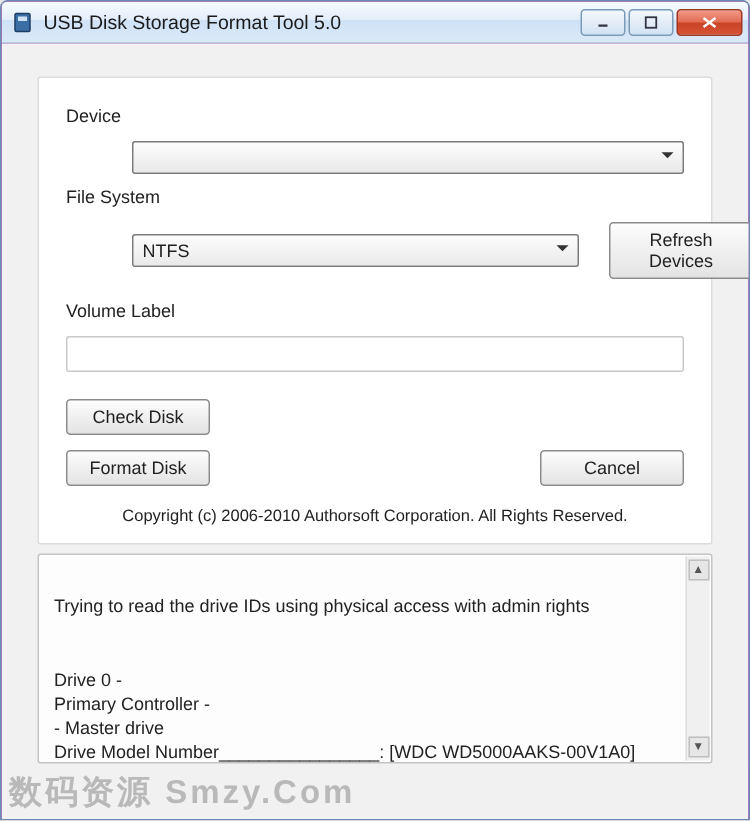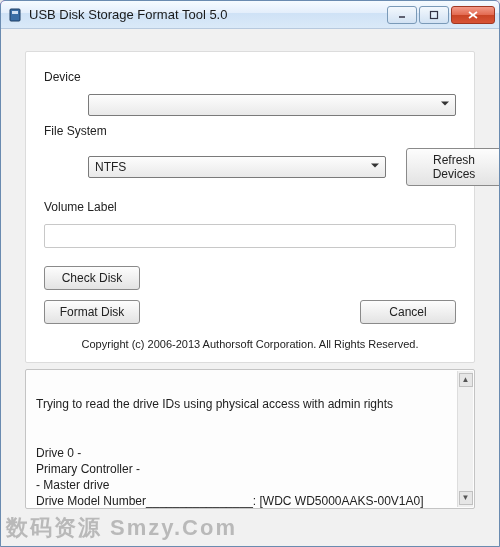--- a/index.html
+++ b/index.html
@@ -262,21 +262,21 @@
       <div class="btn-row">
         <div class="btn">Check Disk</div>
       </div>
 
       <div class="btn-row2">
         <div class="btn">Format Disk</div>
         <div class="spacer"></div>
         <div class="btn">Cancel</div>
       </div>
 
-      <div class="copyright">Copyright (c) 2006-2013 Authorsoft Corporation. All Rights Reserved.</div>
+      <div class="copyright">Copyright (c) 2006-2010 Authorsoft Corporation. All Rights Reserved.</div>
     </div>
 
     <div class="panel-log">
       <span>Trying to read the drive IDs using physical access with admin rights
 
 
 Drive 0 -
 Primary Controller -
  - Master drive
 Drive Model Number________________: [WDC WD5000AAKS-00V1A0]

